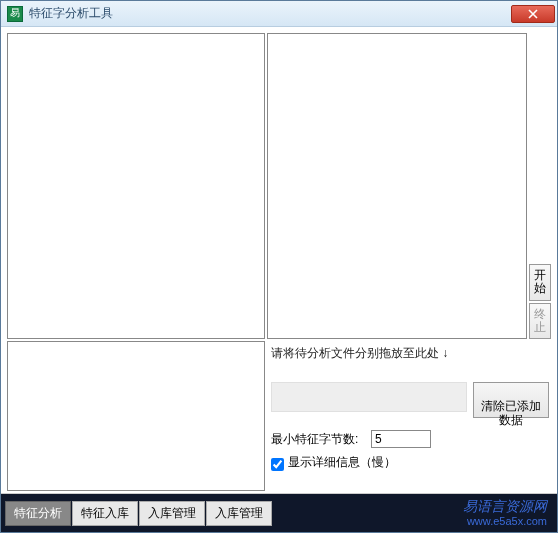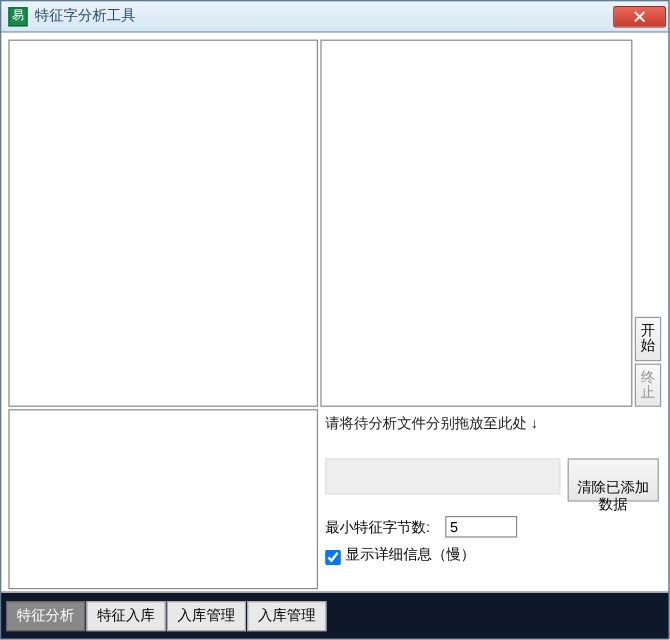--- a/index.html
+++ b/index.html
@@ -82,14 +82,18 @@
         </label>
       </div>
     </div>
   </div>
 
   <div class="tabbar">
     <div class="tab active">特征分析</div>
     <div class="tab">特征入库</div>
     <div class="tab">入库管理</div>
     <div class="tab">入库管理</div>
+    <div class="footer-brand">
+      <div class="brand-cn">易语言资源网</div>
+      <div class="brand-url">www.e5a5x.com</div>
+    </div>
   </div>
 </div>
 
 </body></html>

